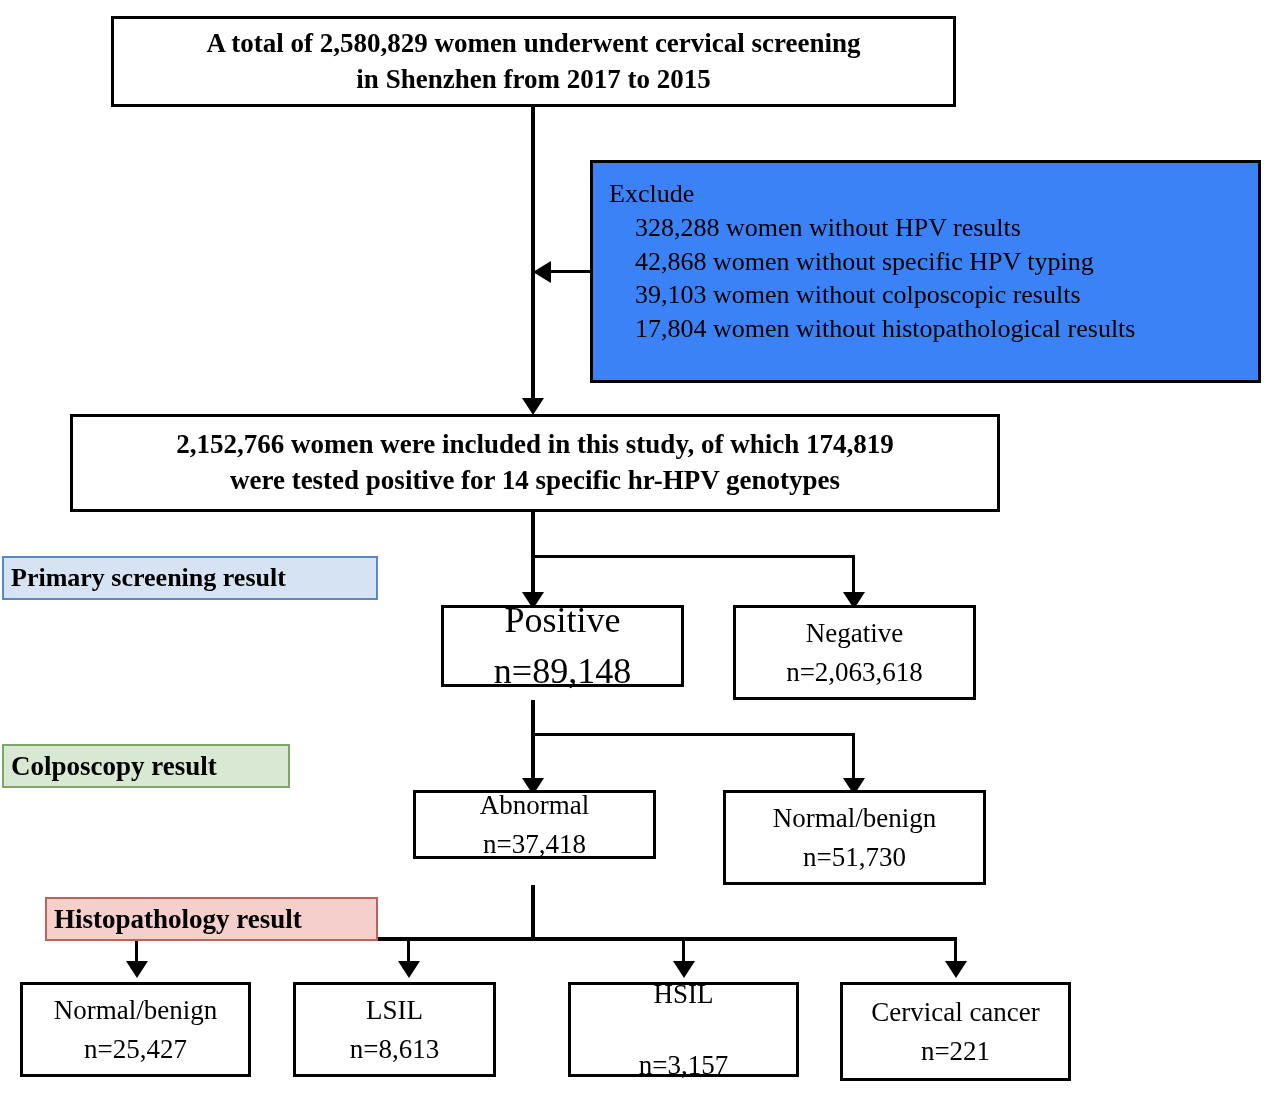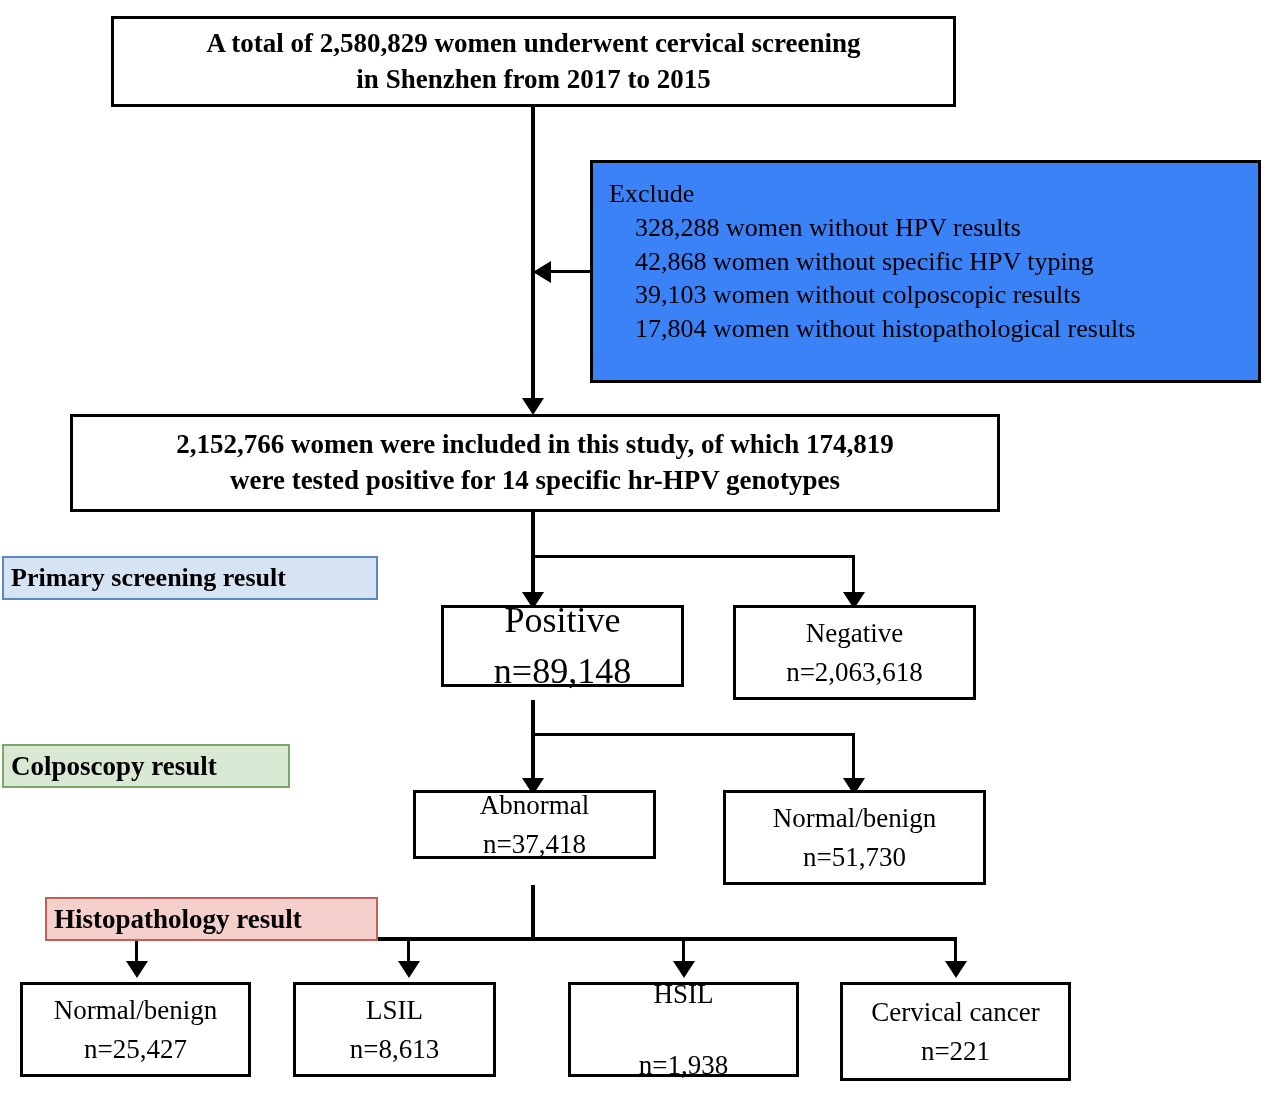--- a/index.html
+++ b/index.html
@@ -183,20 +183,20 @@
   <div class="box" style="left:20px; top:982px; width:231px; height:95px; font-size:27px; line-height:1.42;">
     <span class="line">Normal/benign</span>
     <span class="line">n=25,427</span>
   </div>
   <div class="box" style="left:293px; top:982px; width:203px; height:95px; font-size:27px; line-height:1.42;">
     <span class="line">LSIL</span>
     <span class="line">n=8,613</span>
   </div>
   <div class="box" style="left:568px; top:982px; width:231px; height:95px; font-size:27px; line-height:1.42;gap:32px;">
     <span class="line">HSIL</span>
-    <span class="line">n=1,938</span>
+    <span class="line">n=3,157</span>
   </div>
   <div class="box" style="left:840px; top:982px; width:231px; height:99px; font-size:27px; line-height:1.42;">
     <span class="line">Cervical cancer</span>
     <span class="line">n=221</span>
   </div>
 
 </div>
 
 </body></html>

